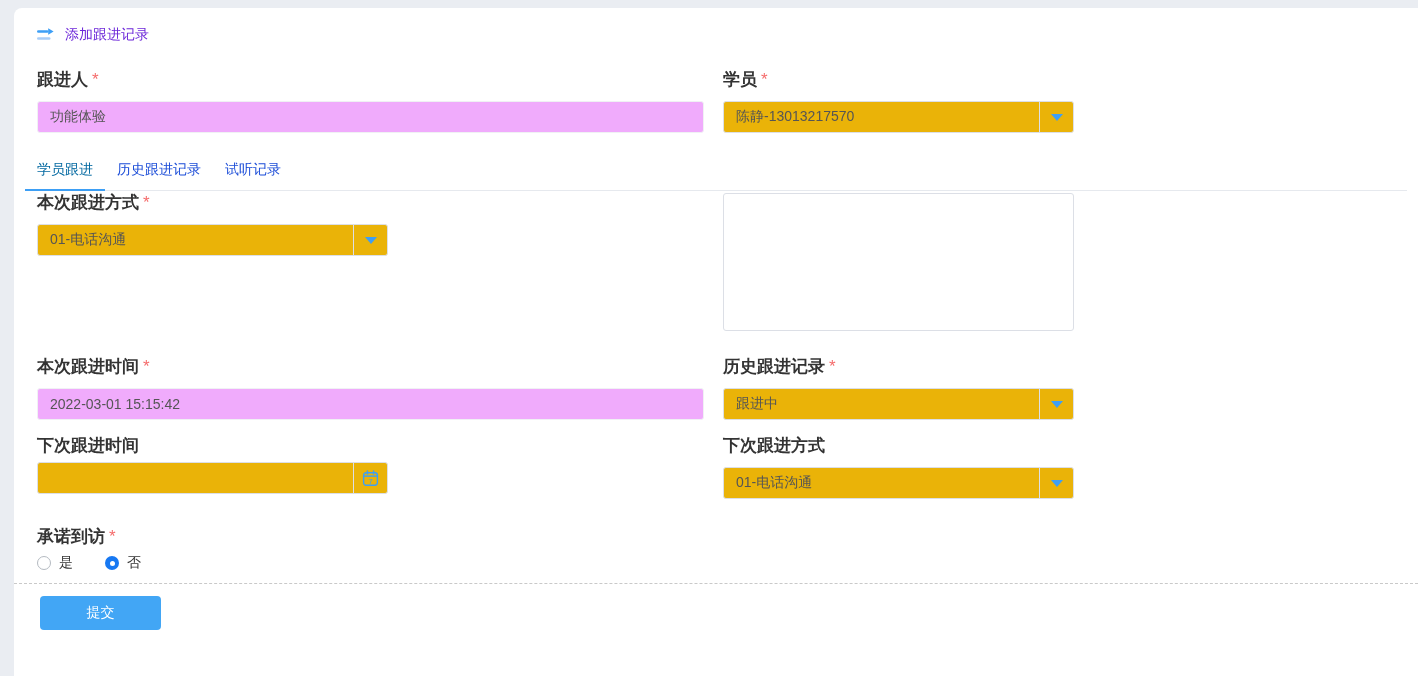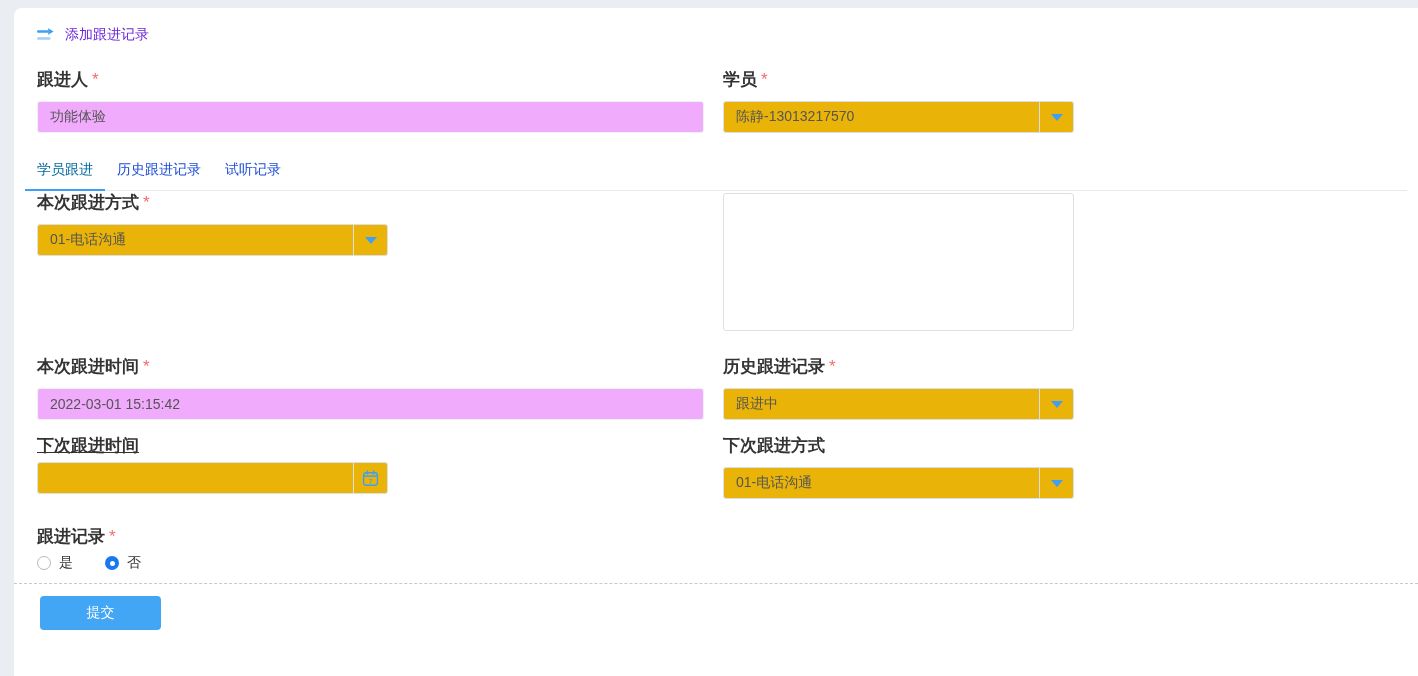--- a/index.html
+++ b/index.html
@@ -138,21 +138,21 @@
           <span class="val">跟进中</span>
           <span class="arrow-box">
             <span class="caret"></span>
           </span>
         </div>
       </div>
     </div>
 
     <div class="row mt16">
       <div class="col-l">
-        <div class="label" style="margin-bottom:6px;text-decoration:underline;">
+        <div class="label" style="margin-bottom:6px;">
           <span>下次跟进时间</span>
         </div>
         <div class="select w351">
           <span class="val"></span>
           <span class="arrow-box">
             <svg width="17" height="17" viewBox="0 0 17 17">
               <rect x="1.6" y="2.8" width="13.8" height="12.4" rx="2.4" fill="none" stroke="#3d9ff5" stroke-width="1.4"></rect>
               <line x1="1.6" y1="6.1" x2="15.4" y2="6.1" stroke="#3d9ff5" stroke-width="1.4"></line>
               <line x1="5.4" y1="1" x2="5.4" y2="4" stroke="#3d9ff5" stroke-width="1.4" stroke-linecap="round"></line>
               <line x1="11.6" y1="1" x2="11.6" y2="4" stroke="#3d9ff5" stroke-width="1.4" stroke-linecap="round"></line>
@@ -169,21 +169,21 @@
           <span class="val">01-电话沟通</span>
           <span class="arrow-box">
             <span class="caret"></span>
           </span>
         </div>
       </div>
     </div>
 
     <div class="mt28">
       <div class="label" style="margin-bottom:0;">
-        <span>跟进记录</span><span class="req">*</span>
+        <span>承诺到访</span><span class="req">*</span>
       </div>
       <div class="radio-row">
         <div class="radio">
           <span class="rdot off"></span>
           <span>是</span>
         </div>
         <div class="radio">
           <span class="rdot on"></span>
           <span>否</span>
         </div>

